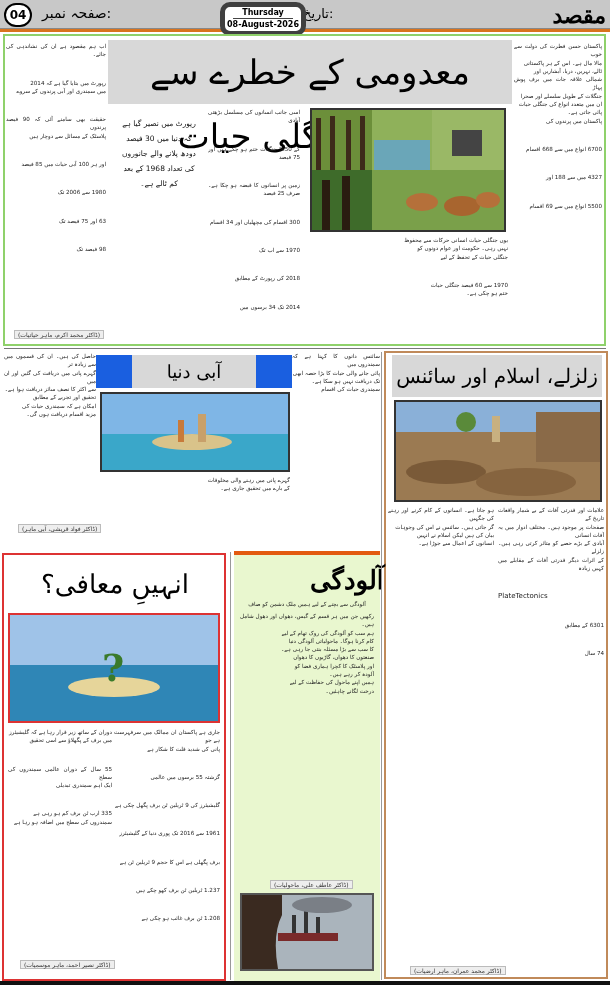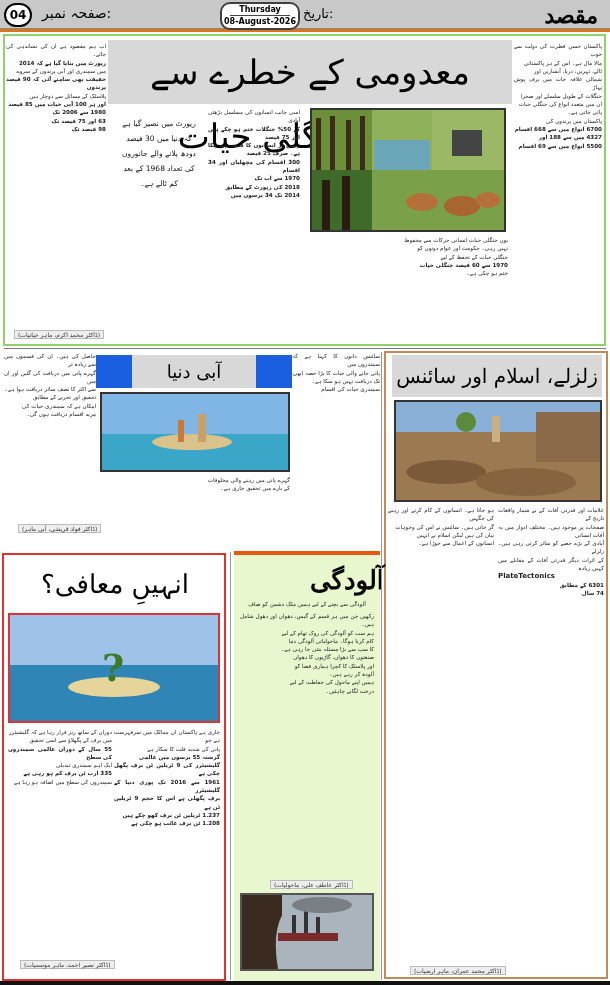--- a/index.html
+++ b/index.html
@@ -1,30 +1,30 @@
 <!DOCTYPE html>
 <html><head>
 <meta charset="utf-8">
 <style>
   html,body{margin:0;padding:0;}
   body{width:610px;height:985px;overflow:hidden;background:#fff;position:relative;font-family:"DejaVu Sans",sans-serif;}
   .abs{position:absolute;}
   
   .masthead{left:0;top:0;width:610px;height:28px;background:#c8c8c8;border-bottom:1px solid #888;}
   .orange-rule{left:0;top:29px;width:610px;height:3px;background:#d9731e;}
-  .logo{right:12px;top:2px;font-size:22px;font-weight:bold;color:#000;font-family:"DejaVu Serif",serif;}
+  .logo{right:4px;top:2px;font-size:22px;font-weight:bold;color:#000;font-family:"DejaVu Serif",serif;}
   .date-label{left:303px;top:6px;font-size:13px;color:#000;}
-  .date-box{left:220px;top:2px;width:76px;height:24px;background:#fff;border-radius:10px;border:2px solid #404040;text-align:center;font-size:8px;line-height:11px;font-weight:bold;}
+  .date-box{left:220px;top:2px;width:76px;height:24px;background:#fff;border-radius:10px;border:5px solid #404040;text-align:center;font-size:8px;line-height:11px;font-weight:bold;}
   .date-box hr{margin:0 8px;border:0;border-top:1px solid #444;}
   .page-label{left:42px;top:5px;font-size:14px;color:#000;}
   .page-num{left:4px;top:3px;width:24px;height:20px;border:2px solid #000;border-radius:12px;background:#fff;font-size:12px;font-weight:bold;text-align:center;line-height:20px;}
   
   .col{direction:rtl;font-size:5.6px;line-height:8.3px;color:#222;text-align:justify;overflow:hidden;}
   .col span{display:block;}
-  .num{font-weight:bold;}
+  .num{font-weight:normal;margin-top:20px;}
   .byline{font-size:6px;color:#333;background:#eee;border:1px solid #bbb;padding:0 3px;direction:rtl;}
   
   .sec1{left:3px;top:34px;width:603px;height:312px;border:2px solid #8fd16b;box-sizing:border-box;}
   .sec1-head{left:108px;top:40px;width:404px;height:64px;background:#d8d8d8;}
   .sec1-title{left:108px;top:40px;width:404px;height:64px;font-size:34px;text-align:center;line-height:64px;direction:rtl;font-family:"DejaVu Serif",serif;}
   .img-frame{border:2px solid #333;box-sizing:border-box;}
   .quote{direction:rtl;text-align:center;font-size:7.5px;line-height:15px;color:#111;}
   
   .sec2{left:384px;top:351px;width:224px;height:628px;border:2px solid #c08a5a;box-sizing:border-box;}
   .sec2-head{left:392px;top:355px;width:210px;height:42px;background:#d8d8d8;}

